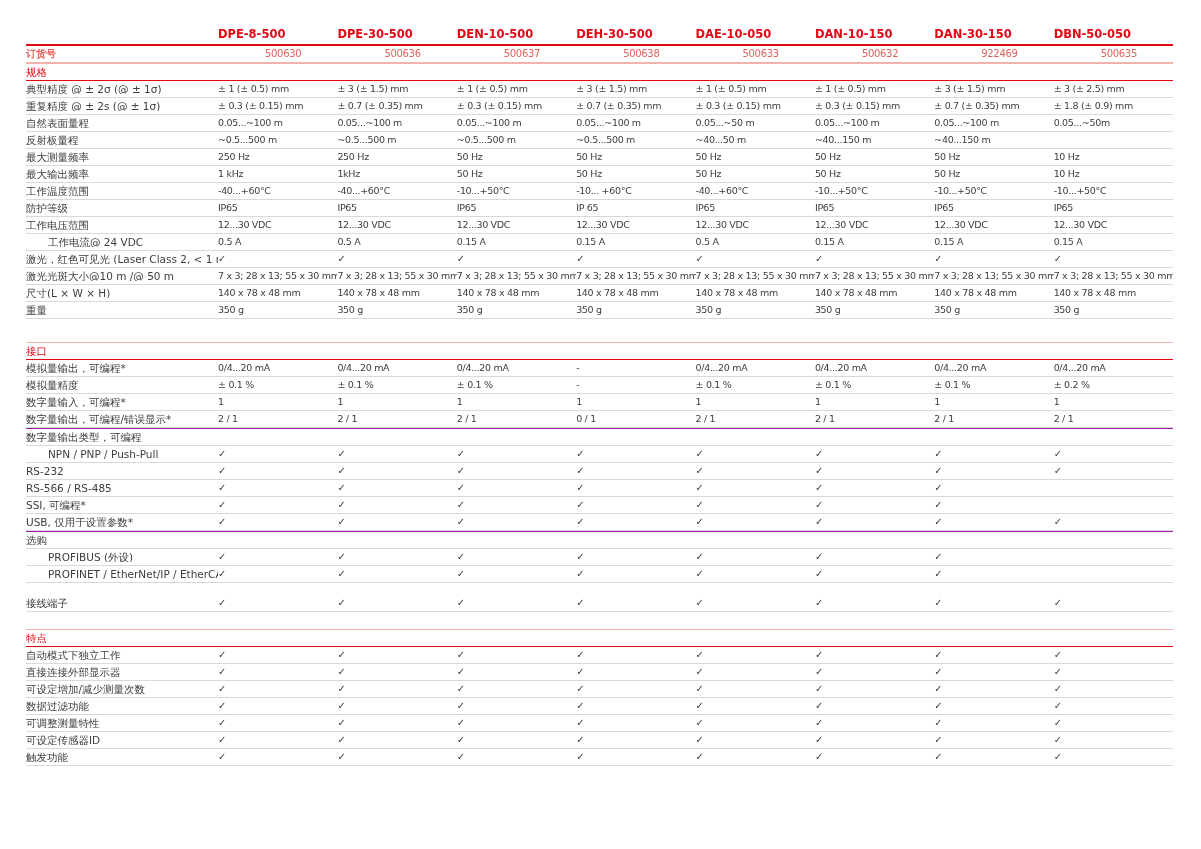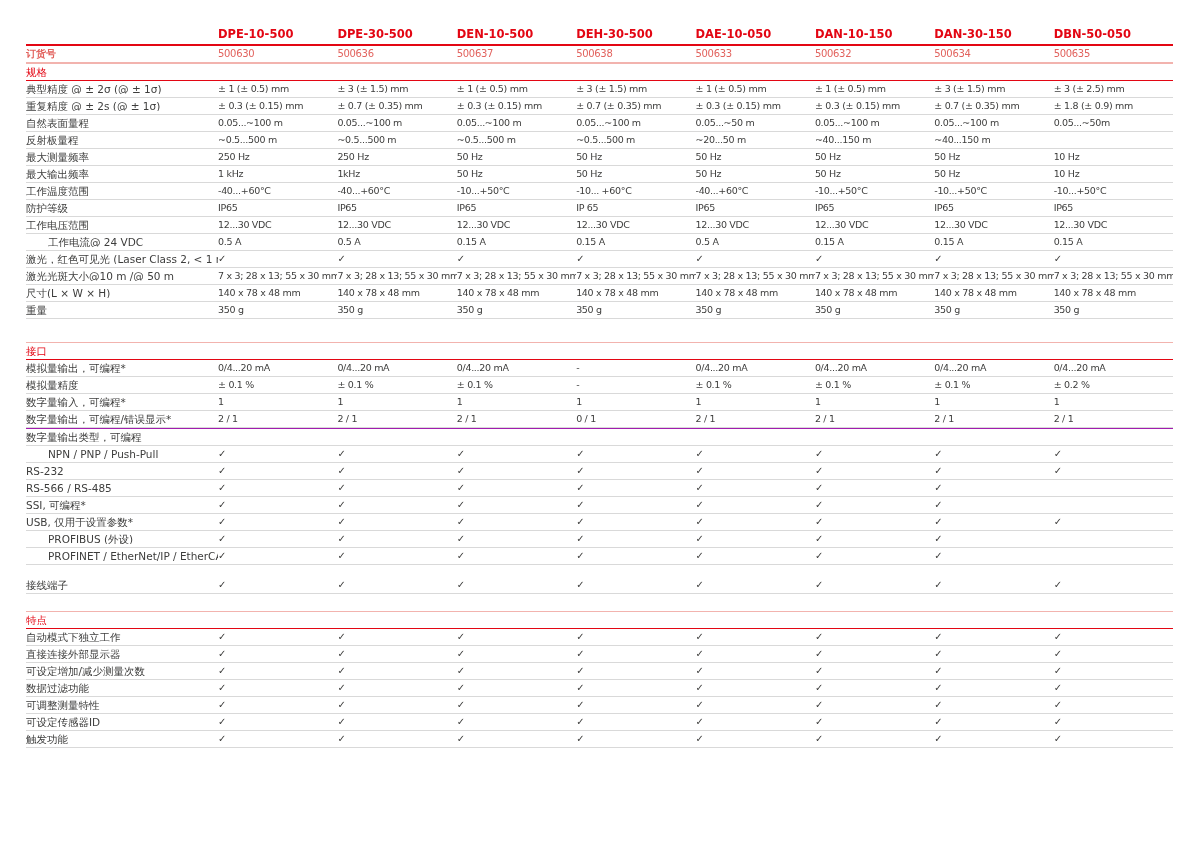--- a/index.html
+++ b/index.html
@@ -27,59 +27,59 @@
     color:#3d3d3c;
   }
   .label.indent{padding-left:22px;}
   .check{font-size:10px;color:#3d3d3c;}
   
   .model-row{height:18px;border-bottom:2px solid var(--red);}
   .model-row .cell{
     font-size:11.5px;font-weight:bold;color:var(--red);letter-spacing:0;
   }
   
-  .order-row{border-bottom:1px solid var(--pink);}
+  .order-row{border-bottom:1px solid var(--pink);gap:47px;}
   .order-row .label{font-weight:bold;color:var(--red);}
   .order-row .cell{color:var(--ordred);font-size:10px;}
   
   .section-row{
     height:16px;
     border-top:1px solid var(--pink);
     border-bottom:1px solid var(--red);
   }
   .section-row .label{font-weight:normal;color:var(--red);}
   .group-top{border-top:1px solid #a21caf;}
   .sp24{height:23px;}
   .sp13{height:12px;}
   .sp18{height:17px;}
 </style>
 </head>
 <body style="--red: #e30613; --ordred: #e2625d; --pink: #f2b3ae;">
 
 <div class="sheet" id="sheet">
     <div class="row model-row">
       <div class="cell label"></div>
-      <div class="cell">DPE-10-500</div>
+      <div class="cell">DPE-8-500</div>
       <div class="cell">DPE-30-500</div>
       <div class="cell">DEN-10-500</div>
       <div class="cell">DEH-30-500</div>
       <div class="cell">DAE-10-050</div>
       <div class="cell">DAN-10-150</div>
       <div class="cell">DAN-30-150</div>
       <div class="cell">DBN-50-050</div>
     </div>
     <div class="row order-row">
       <div class="cell label">订货号</div>
       <div class="cell">500630</div>
       <div class="cell">500636</div>
       <div class="cell">500637</div>
       <div class="cell">500638</div>
       <div class="cell">500633</div>
       <div class="cell">500632</div>
-      <div class="cell">500634</div>
+      <div class="cell">922469</div>
       <div class="cell">500635</div>
     </div>
     <div class="row section-row">
       <div class="cell label">规格</div>
       <div class="cell"></div>
       <div class="cell"></div>
       <div class="cell"></div>
       <div class="cell"></div>
       <div class="cell"></div>
       <div class="cell"></div>
@@ -118,21 +118,21 @@
       <div class="cell">0.05...~100 m</div>
       <div class="cell">0.05...~100 m</div>
       <div class="cell">0.05...~50m</div>
     </div>
     <div class="row ">
       <div class="cell label">反射板量程</div>
       <div class="cell">~0.5...500 m</div>
       <div class="cell">~0.5...500 m</div>
       <div class="cell">~0.5...500 m</div>
       <div class="cell">~0.5...500 m</div>
-      <div class="cell">~20...50 m</div>
+      <div class="cell">~40...50 m</div>
       <div class="cell">~40...150 m</div>
       <div class="cell">~40...150 m</div>
       <div class="cell"></div>
     </div>
     <div class="row ">
       <div class="cell label">最大测量频率</div>
       <div class="cell">250 Hz</div>
       <div class="cell">250 Hz</div>
       <div class="cell">50 Hz</div>
       <div class="cell">50 Hz</div>
@@ -355,20 +355,31 @@
       <div class="cell label">USB, 仅用于设置参数*</div>
       <div class="cell check">✓</div>
       <div class="cell check">✓</div>
       <div class="cell check">✓</div>
       <div class="cell check">✓</div>
       <div class="cell check">✓</div>
       <div class="cell check">✓</div>
       <div class="cell check">✓</div>
       <div class="cell check">✓</div>
     </div>
+    <div class="row group-top">
+      <div class="cell label">选购</div>
+      <div class="cell"></div>
+      <div class="cell"></div>
+      <div class="cell"></div>
+      <div class="cell"></div>
+      <div class="cell"></div>
+      <div class="cell"></div>
+      <div class="cell"></div>
+      <div class="cell"></div>
+    </div>
     <div class="row ">
       <div class="cell label indent">PROFIBUS (外设)</div>
       <div class="cell check">✓</div>
       <div class="cell check">✓</div>
       <div class="cell check">✓</div>
       <div class="cell check">✓</div>
       <div class="cell check">✓</div>
       <div class="cell check">✓</div>
       <div class="cell check">✓</div>
       <div class="cell"></div>

